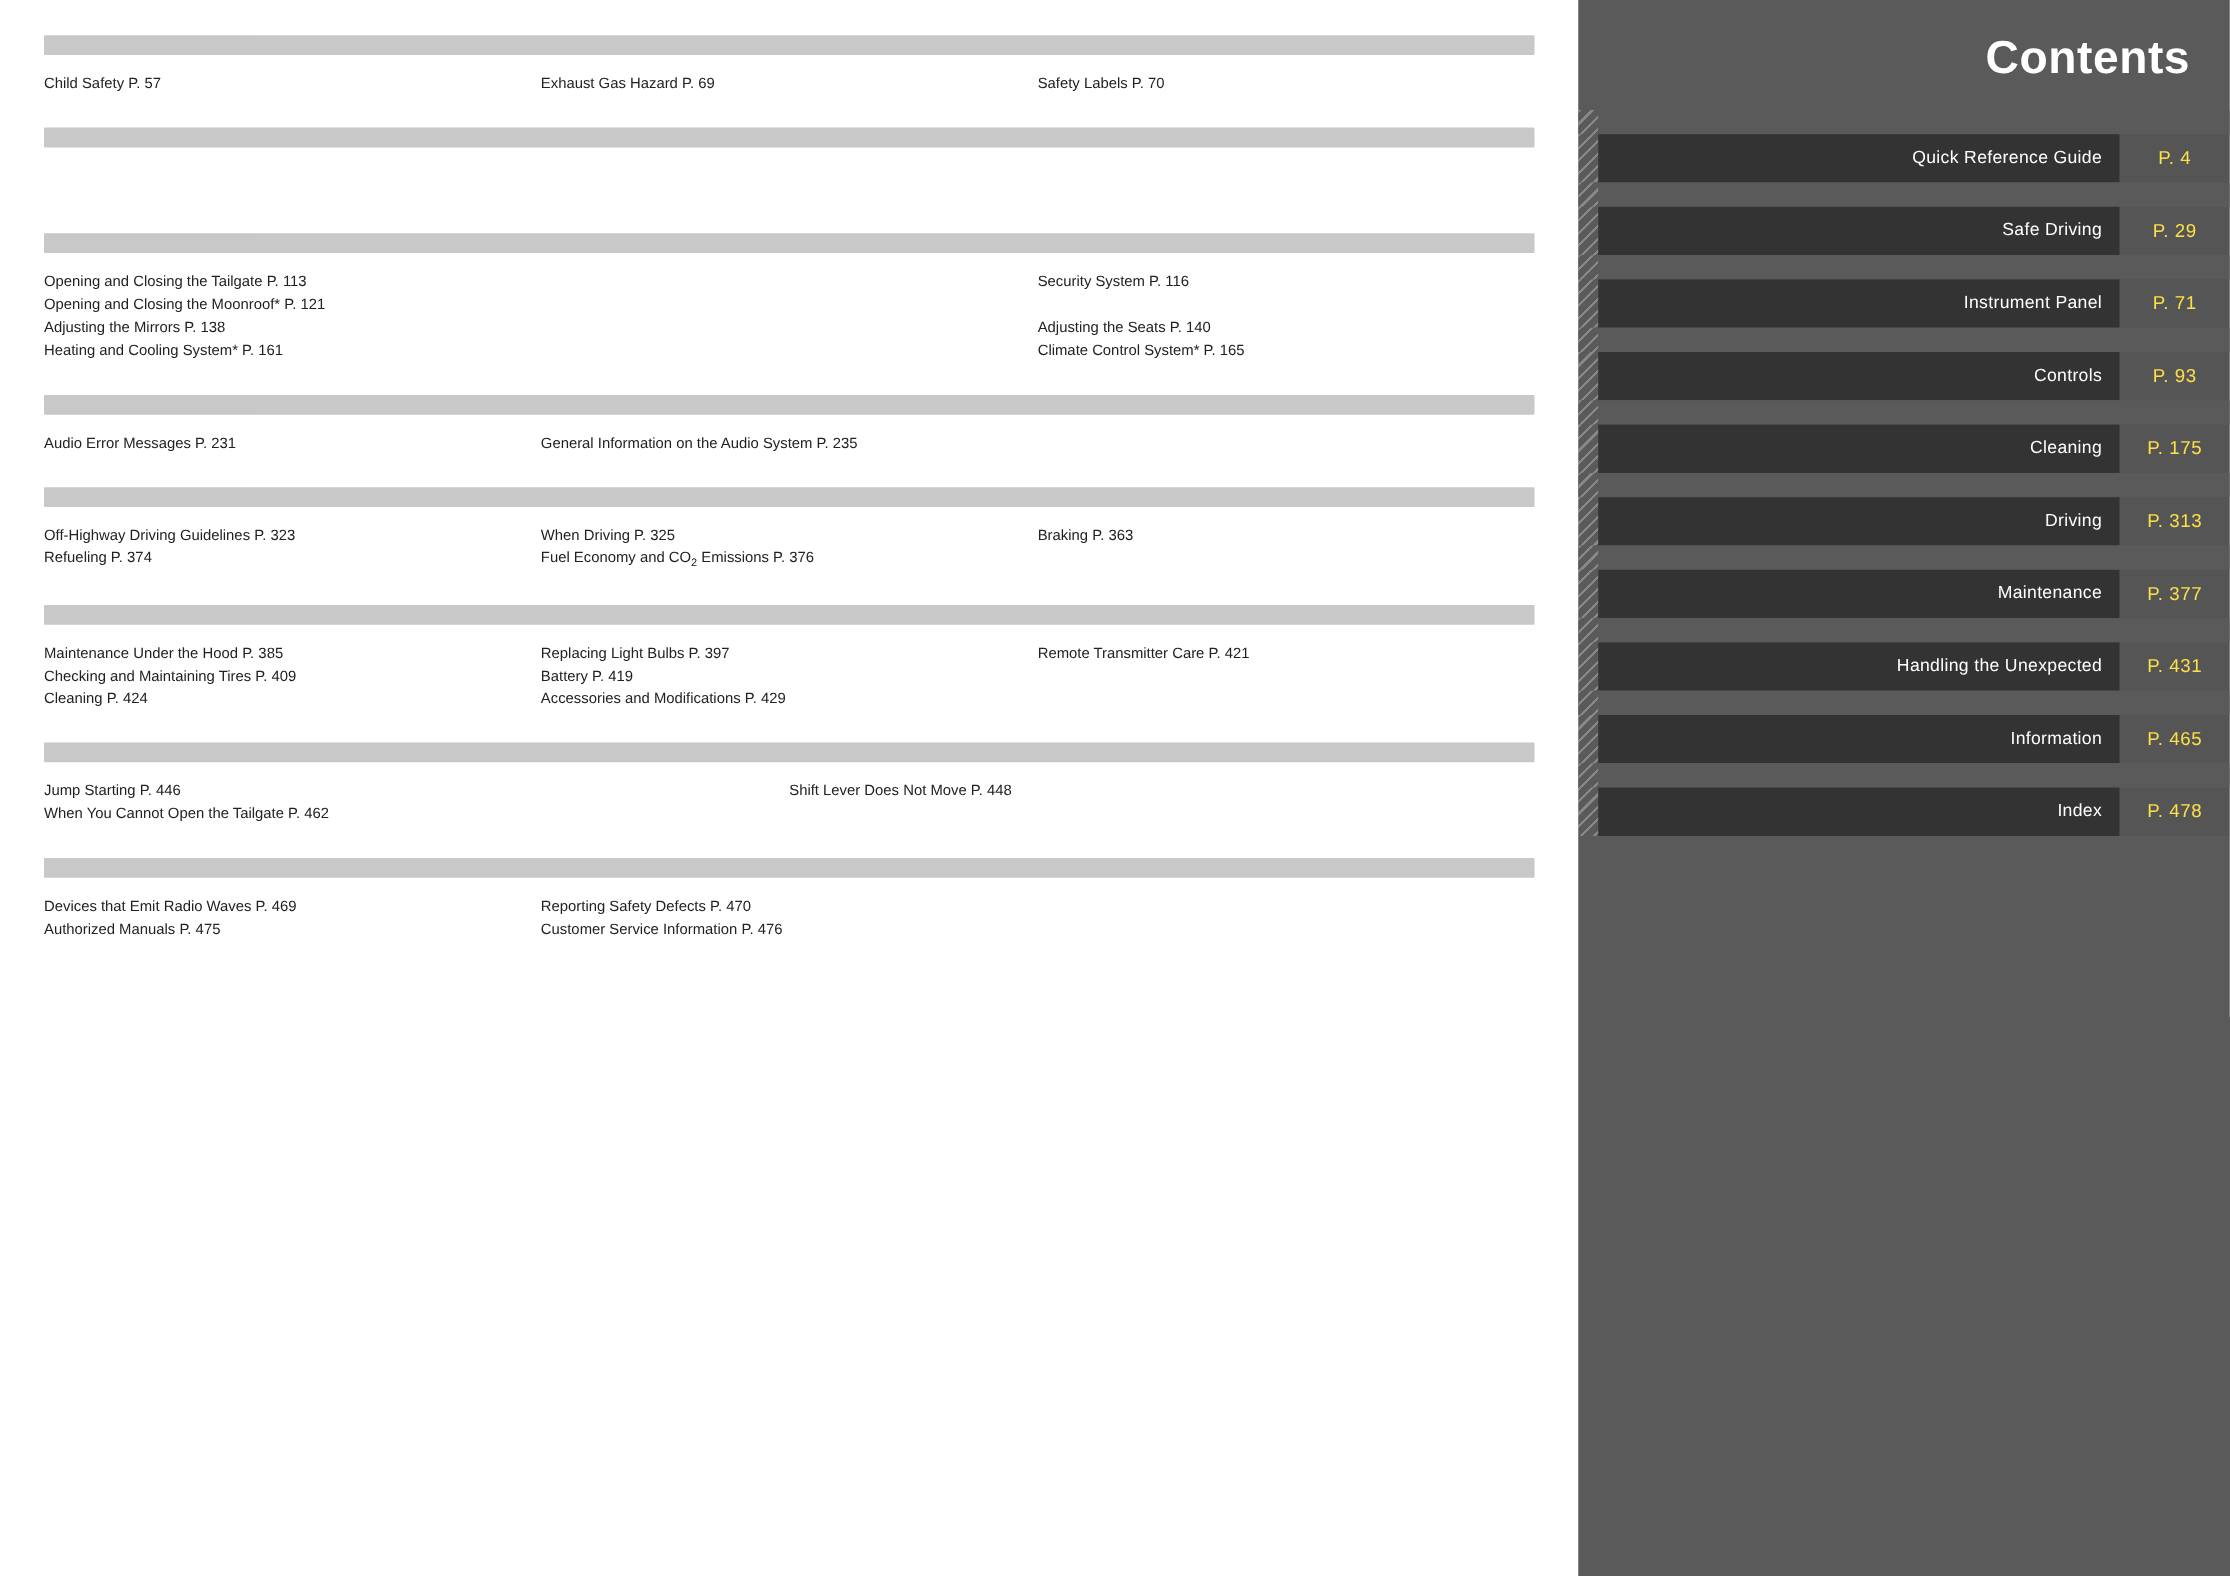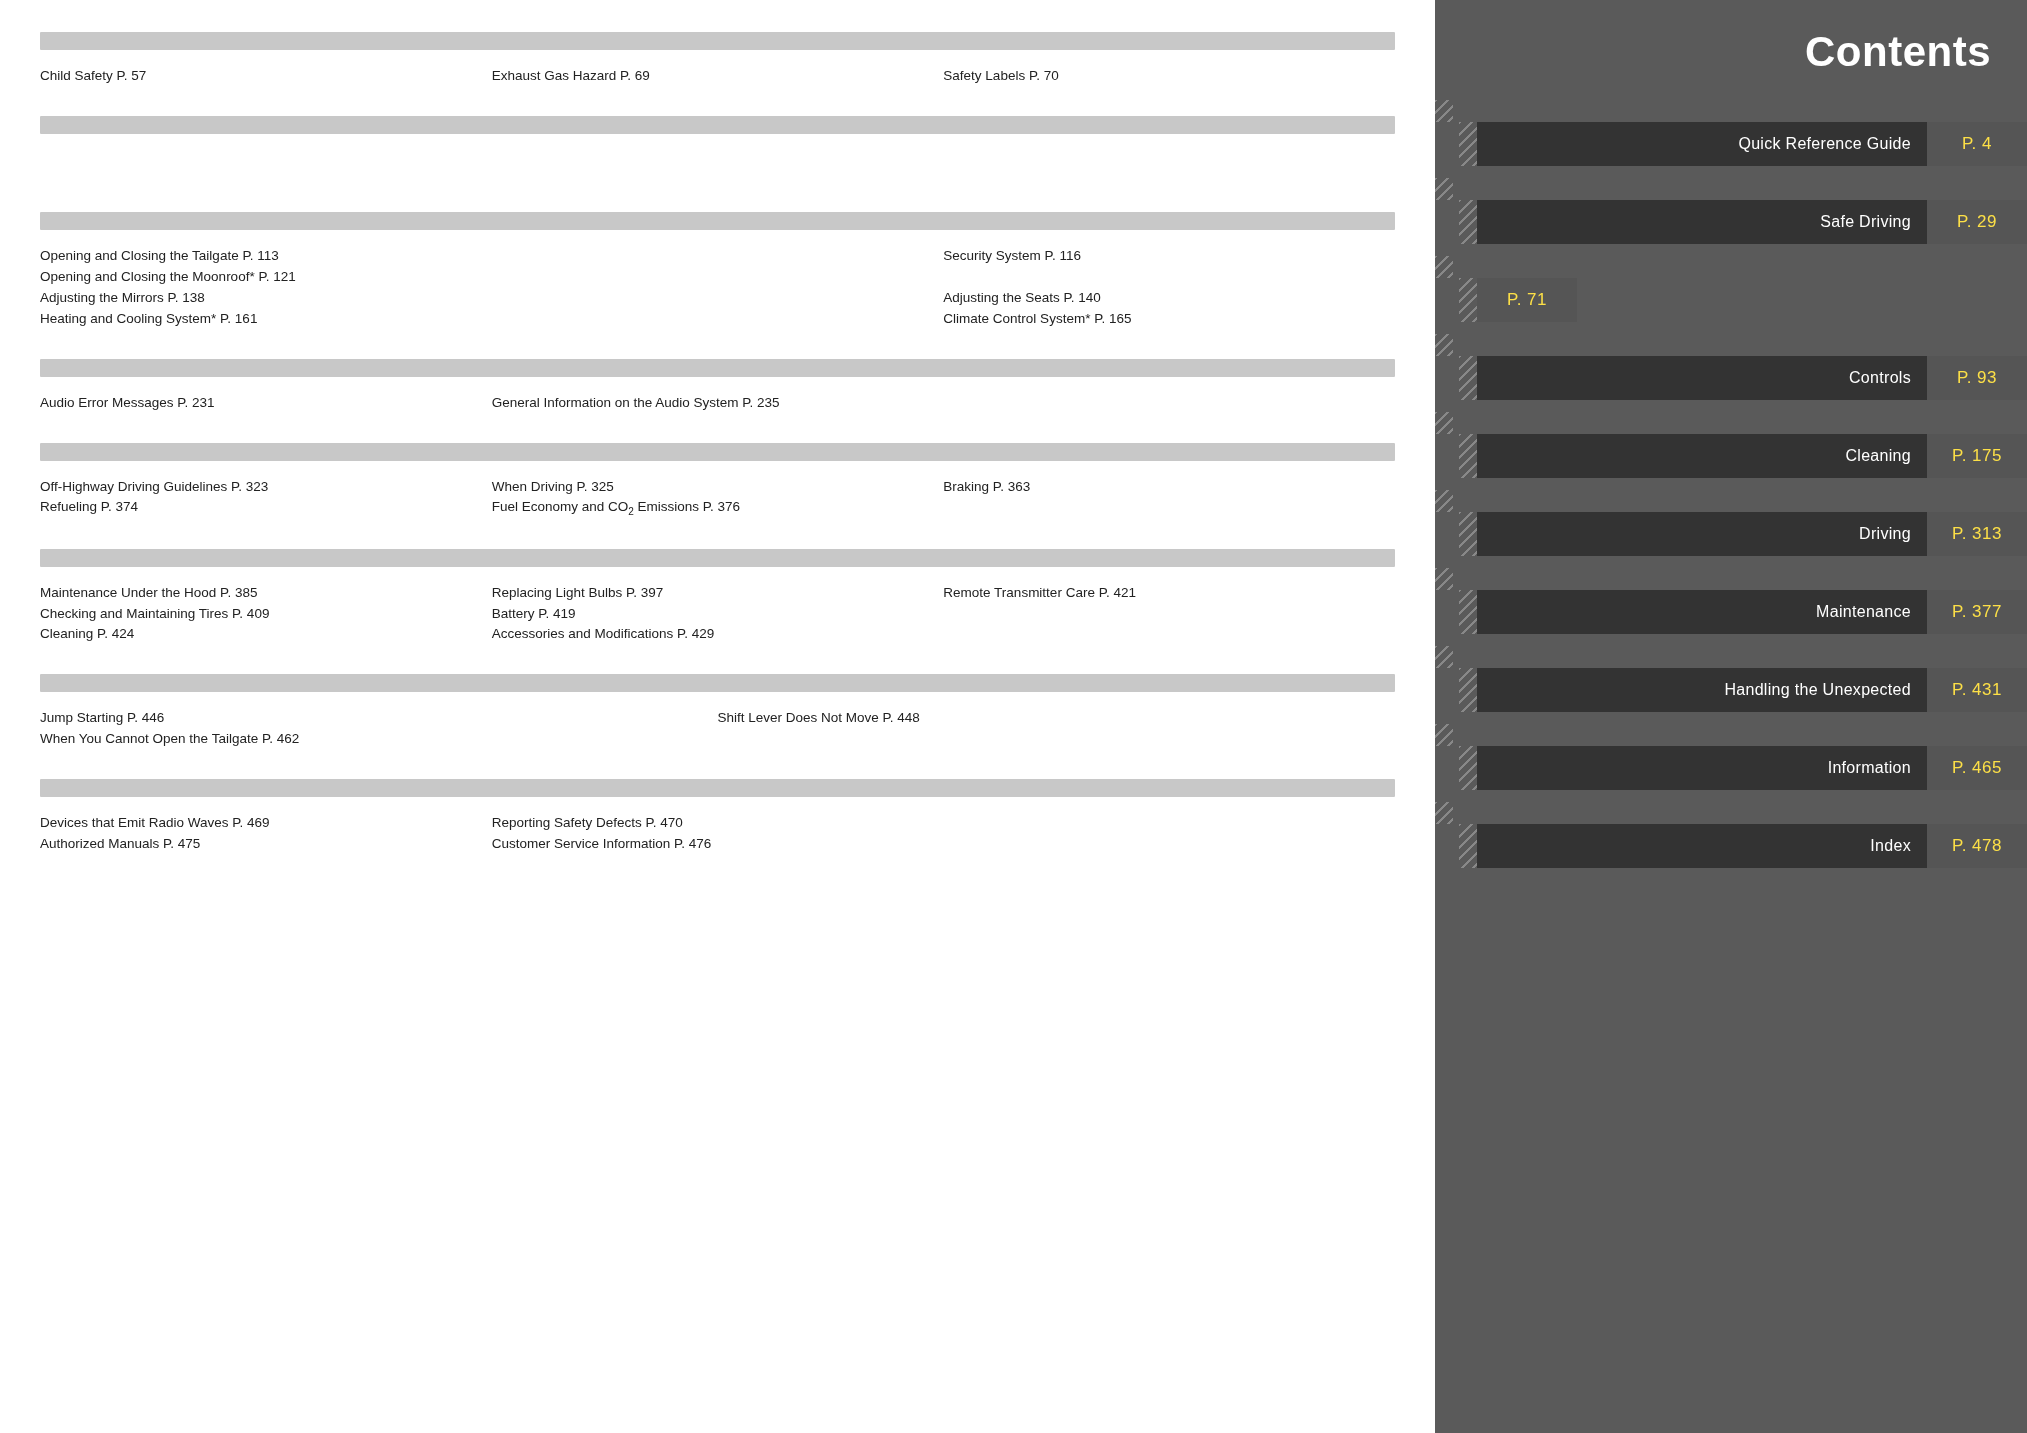--- a/index.html
+++ b/index.html
@@ -111,22 +111,21 @@
         #888 2px,
         #5a5a5a 2px,
         #5a5a5a 8px
       );
       flex-shrink: 0;
     }
 
     .sidebar-row {
       display: flex;
       align-items: stretch;
-      margin-bottom: 12px;
-      padding-left: 24px;
+      margin-bottom: 0;
     }
 
     .sidebar-gap {
       height: 22px;
       background: #5a5a5a;
       display: flex;
     }
 
     .sidebar-gap-hatch {
       width: 18px;
@@ -339,20 +338,23 @@
     </div>
     <div class="sidebar-page">P. 29</div>
   </div>
 
   <div class="sidebar-gap">
     <div class="sidebar-gap-hatch"></div>
     <div class="sidebar-gap-fill"></div>
   </div>
   <div class="sidebar-row">
     <div class="sidebar-hatch"></div>
+    <div class="sidebar-label-area">
+      <span class="sidebar-label">Instrument Panel</span>
+    </div>
     <div class="sidebar-page">P. 71</div>
   </div>
 
   <div class="sidebar-gap">
     <div class="sidebar-gap-hatch"></div>
     <div class="sidebar-gap-fill"></div>
   </div>
   <div class="sidebar-row">
     <div class="sidebar-hatch"></div>
     <div class="sidebar-label-area">

